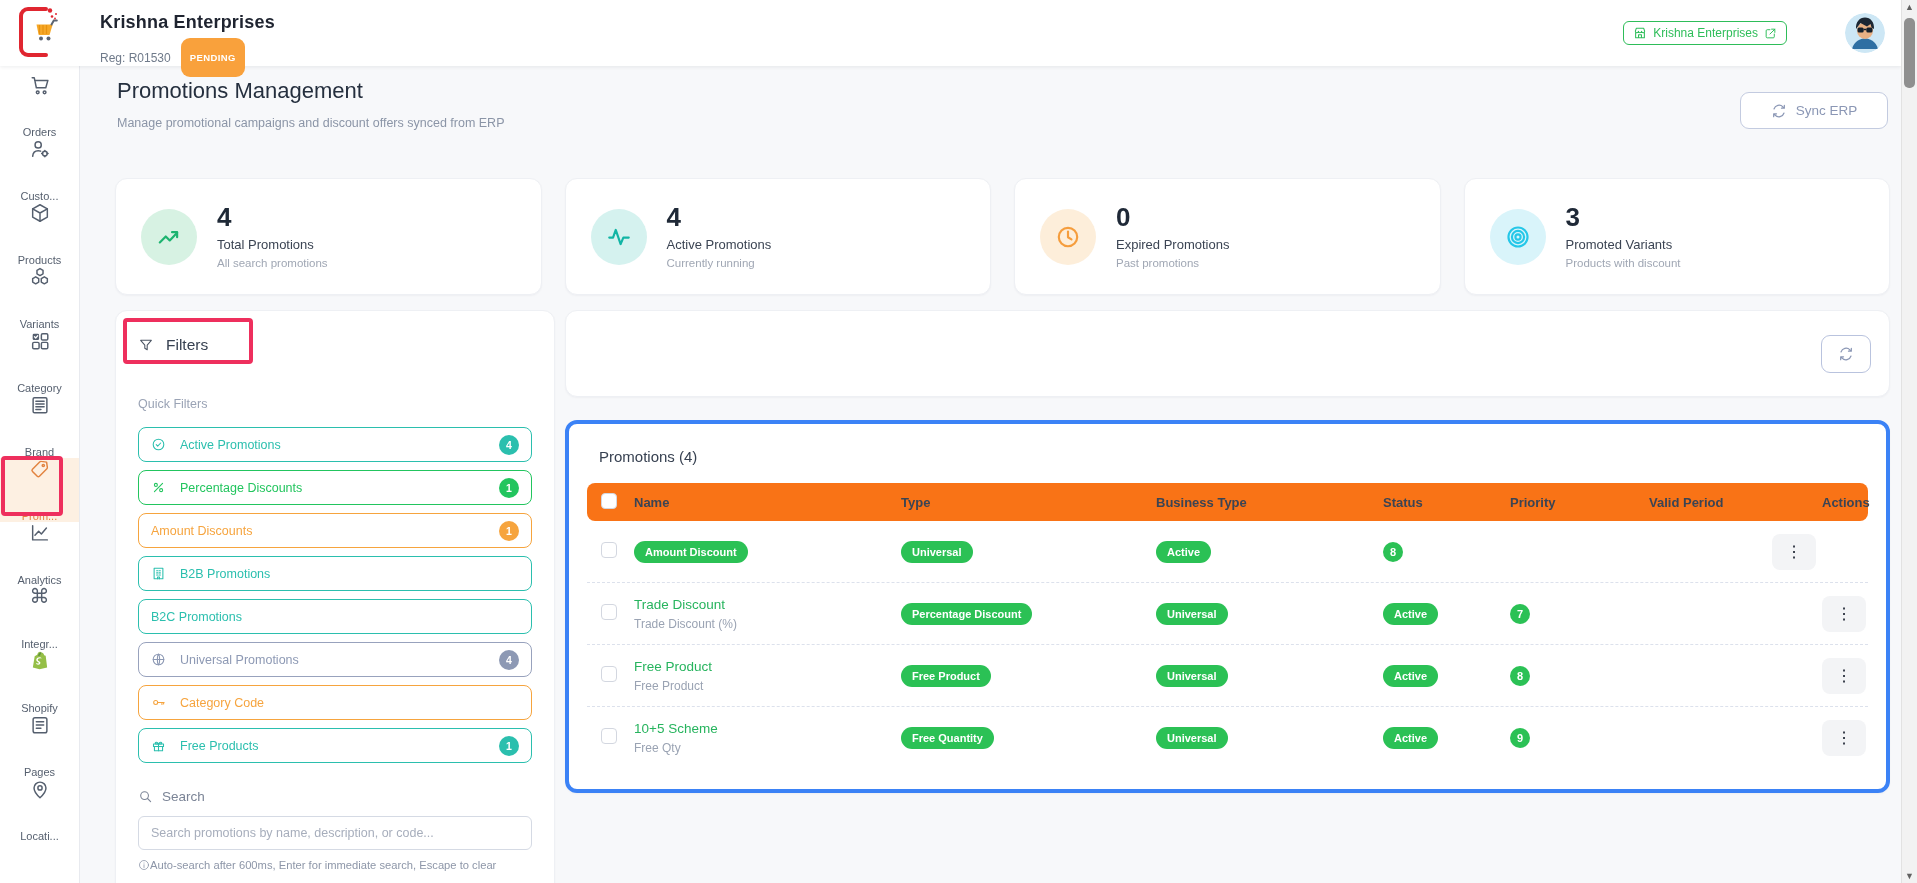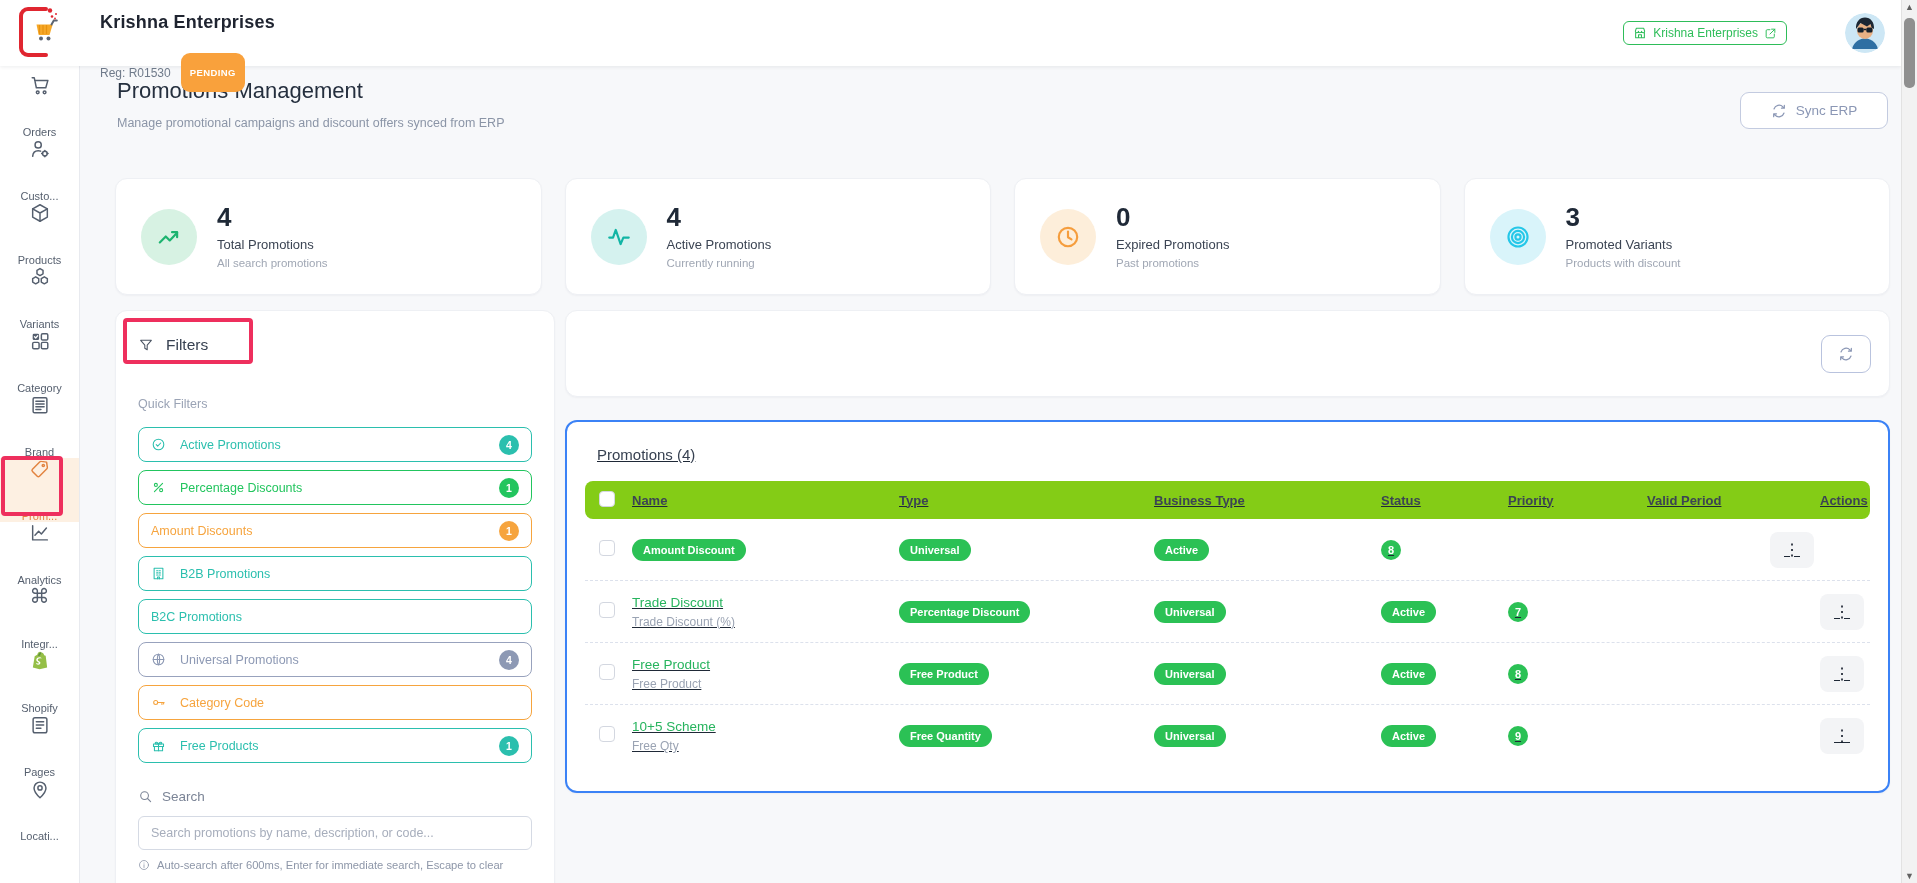--- a/index.html
+++ b/index.html
@@ -6,21 +6,21 @@
   html,body { width:1917px; height:883px; overflow:hidden; }
   body { font-family:"Liberation Sans", sans-serif; background:#f7f8fa; color:#1f2937; }
   #app { position:relative; width:1917px; height:883px; background:#f7f8fa; }
 
   
   .hdr { position:absolute; left:0; top:0; width:1901px; height:66px; background:#fff;
          box-shadow:0 1px 4px rgba(15,23,42,.08); z-index:4; }
   .hdr-logo { position:absolute; left:15px; top:5px; width:50px; height:56px; }
   .hdr-titles { position:absolute; left:100px; top:12px; }
   .co-name { font-size:18px; font-weight:bold; color:#1f2430; letter-spacing:.2px; }
-  .reg-row { display:flex; align-items:center; gap:10px; margin-top:20px; }
+  .reg-row { display:flex; align-items:center; gap:10px; margin-top:5px; }
   .reg-txt { font-size:12px; color:#6f7a8a; }
   .pill-pending { background:#f9a13c; color:#fff; font-size:9.5px; font-weight:bold;
                   padding:14px 9px; border-radius:9px; letter-spacing:.4px; }
   .hdr-right { position:absolute; right:114px; top:21px; display:flex; align-items:center; }
   .store-btn { display:flex; align-items:center; gap:6px; border:1px solid #2ebd59; color:#2ebd59;
                background:#fff; border-radius:6px; padding:4px 9px; font-size:12px; cursor:pointer;
                font-family:inherit; }
   .avatar { position:absolute; right:16px; top:13px; width:40px; height:40px; border-radius:50%;
             overflow:hidden; cursor:pointer; }
 
@@ -102,40 +102,40 @@
   .f-green  { color:#22c55e; border-color:#22c55e; } .f-green .fbadge  { background:#22c55e; }
   .f-orange { color:#f6a43e; border-color:#f6a43e; } .f-orange .fbadge { background:#f6a43e; }
   .f-slate  { color:#8d99b4; border-color:#98a2bd; } .f-slate .fbadge  { background:#8d99b4; }
   .search-label { display:flex; align-items:center; gap:9px; color:#7b8496; font-size:13.5px;
                   margin-top:26px; margin-bottom:12px; }
   .search-label svg { width:15px; height:15px; stroke:#7b8496; fill:none; stroke-width:1.7;
                       stroke-linecap:round; }
   .search-input { width:100%; height:34px; border:1px solid #d5dae4; border-radius:6px;
                   padding:0 12px; font-size:12.5px; font-family:inherit; color:#374151; outline:none; }
   .search-input::placeholder { color:#a7aebc; }
-  .search-hint { display:flex; align-items:center; gap:7px; margin-top:9px; font-size:11.2px;
+  .search-hint { display:flex; align-items:center; gap:0; margin-top:9px; font-size:11.2px;
                  color:#8d96a8; }
   .search-hint svg { width:12px; height:12px; stroke:#8d96a8; fill:none; stroke-width:1.6;
                      stroke-linecap:round; flex:none; }
 
   
   .toolbar-card { position:absolute; left:485px; top:244px; width:1325px; height:87px; background:#fff;
                   border:1px solid #eef0f4; border-radius:12px; box-shadow:0 1px 2px rgba(16,24,40,.04); }
   .tb-refresh { position:absolute; right:18px; top:24px; width:50px; height:38px; background:#fff;
                 border:1px solid #b9c3de; border-radius:9px; display:flex; align-items:center;
                 justify-content:center; cursor:pointer; }
 
   
   .table-card { position:absolute; left:485px; top:354px; width:1325px; height:373px; background:#fff;
-                border:2px solid #3b82f6; border-radius:12px; box-shadow:0 1px 2px rgba(16,24,40,.04);
-                padding:18px;text-decoration:underline; }
+                border:4px solid #3b82f6; border-radius:12px; box-shadow:0 1px 2px rgba(16,24,40,.04);
+                padding:18px; }
   .table-title { font-size:15px; color:#374151; margin:6px 0 18px 12px; }
   .tgrid { display:grid; grid-template-columns:47px 267px 255px 227px 127px 139px 173px 1fr;
            align-items:center; }
-  .thead { background:#84cc16; border-radius:8px; height:38px; font-size:13px; font-weight:bold;
+  .thead { background:#f97316; border-radius:8px; height:38px; font-size:13px; font-weight:bold;
            color:#3b4453; }
   .trow { height:62px; }
   .trow.dashed { border-bottom:1px dashed #dce1ec; }
   .cb { appearance:none; width:16px; height:16px; border:1.5px solid #d3d7e0; border-radius:4px;
         background:#fff; cursor:pointer; margin-left:14px; }
   .name-link { font-size:13.5px; color:#27b45e; cursor:pointer; }
   .name-sub { font-size:12px; color:#9aa3b3; margin-top:5px; }
   .gbadge { display:inline-block; background:#2bc155; color:#fff; font-size:11px; font-weight:bold;
             padding:5px 11px; border-radius:12px; }
   .prio { width:20px; height:20px; border-radius:50%; background:#2bc155; color:#fff; font-size:11px;

